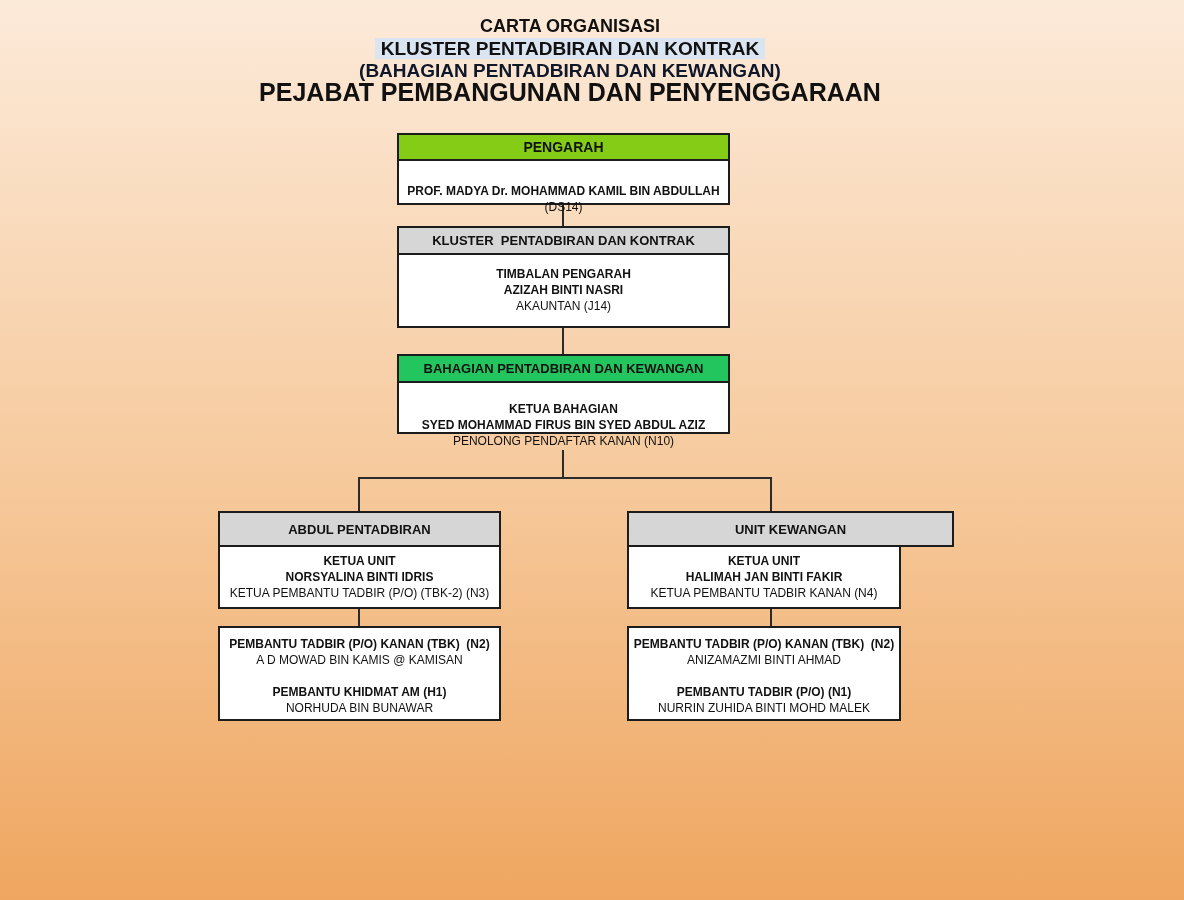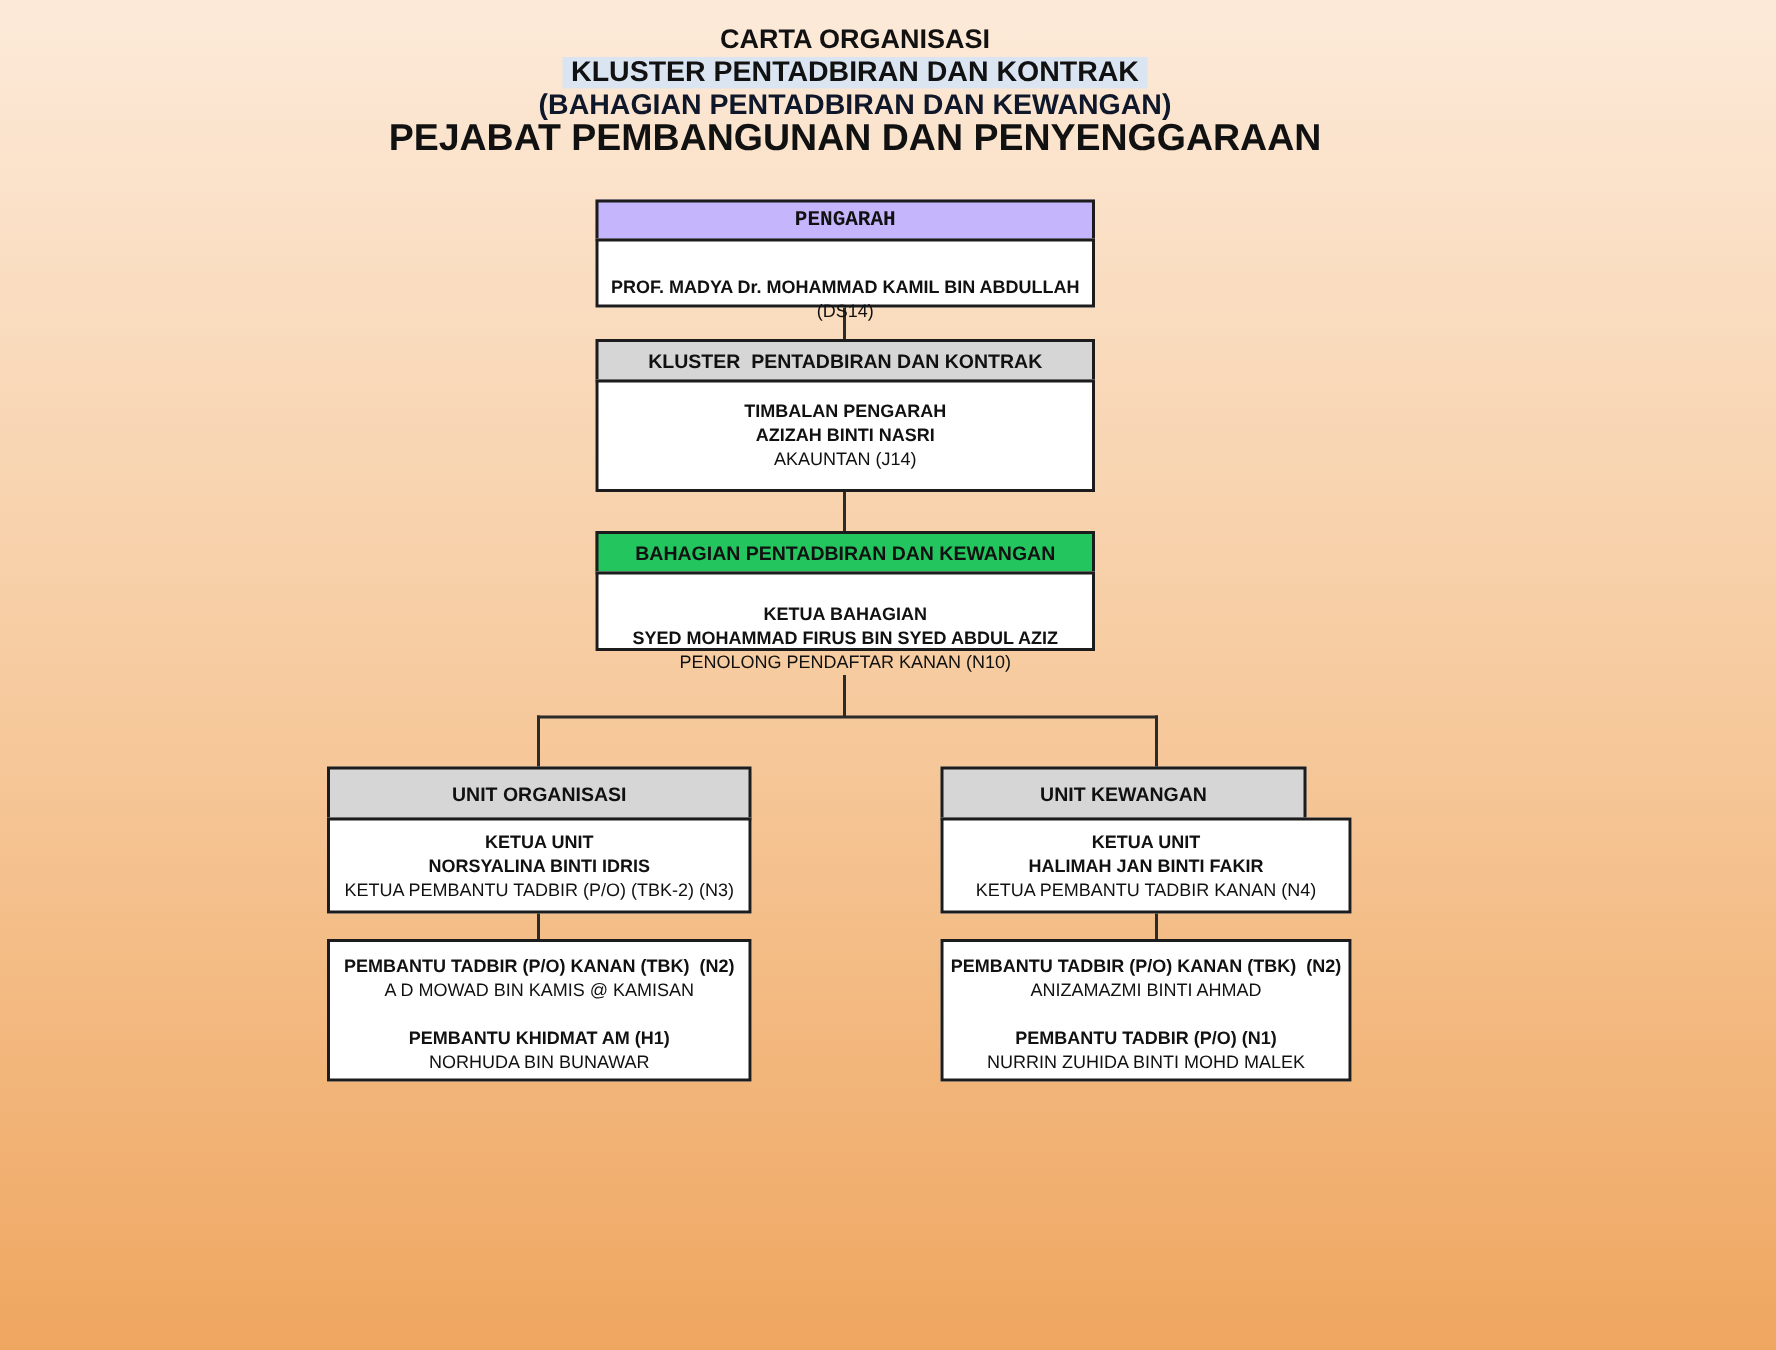--- a/index.html
+++ b/index.html
@@ -16,21 +16,21 @@
   .t1{font-size:18px;font-weight:bold;color:#111;}
   .t2{font-size:19px;font-weight:bold;color:#111;margin-top:1px;}
   .t2 span{background:#dbe5f2;padding:0 6px;display:inline-block;}
   .t3{font-size:19px;font-weight:bold;color:#0f172a;margin-top:1px;}
   .t4{font-size:25px;font-weight:bold;color:#111;margin-top:1px;}
 
   
   .node{position:absolute;box-sizing:border-box;border:2px solid #1c1c1c;background:#ffffff;
         text-align:center;color:#111;}
   .hdr{display:flex;align-items:center;justify-content:center;font-weight:bold;white-space:pre-wrap;}
-  .hdr-dark{background:#c4b5fd;font-size:14px;font-family:Liberation Mono, monospace;}
+  .hdr-dark{background:#84cc16;font-size:14px;}
   .hdr-light{background:#d6d6d6;font-size:13px;}
   .hdr-pink{background:#22c55e;font-size:13px;}
   .bd{font-size:12px;line-height:16px;}
   .bd .b{font-weight:bold;}
   .role{font-weight:bold;white-space:pre-wrap;}
   .gap{height:16px;}
 
   
   .line{position:absolute;background:#2b2b2b;}
 </style>
@@ -68,35 +68,35 @@
     <div>AKAUNTAN (J14)</div>
   </div>
 
   <div class="node hdr hdr-pink" style="left:397px;top:354px;width:333px;height:29px;">BAHAGIAN PENTADBIRAN DAN KEWANGAN</div>
   <div class="node bd" style="left:397px;top:381px;width:333px;height:53px;padding-top:18px;">
     <div class="b">KETUA BAHAGIAN</div>
     <div class="b">SYED MOHAMMAD FIRUS BIN SYED ABDUL AZIZ</div>
     <div>PENOLONG PENDAFTAR KANAN (N10)</div>
   </div>
 
-  <div class="node hdr hdr-light" style="left:218px;top:511px;width:283px;height:36px;">UNIT ORGANISASI</div>
+  <div class="node hdr hdr-light" style="left:218px;top:511px;width:283px;height:36px;">ABDUL PENTADBIRAN</div>
   <div class="node bd" style="left:218px;top:545px;width:283px;height:64px;padding-top:6px;">
     <div class="b">KETUA UNIT</div>
     <div class="b">NORSYALINA BINTI IDRIS</div>
     <div>KETUA PEMBANTU TADBIR (P/O) (TBK-2) (N3)</div>
   </div>
   <div class="node bd" style="left:218px;top:626px;width:283px;height:95px;padding-top:8px;">
     <div class="role">PEMBANTU TADBIR (P/O) KANAN (TBK)  (N2)</div>
     <div>A D MOWAD BIN KAMIS @ KAMISAN</div>
     <div class="gap"></div>
     <div class="role">PEMBANTU KHIDMAT AM (H1)</div>
     <div>NORHUDA BIN BUNAWAR</div>
   </div>
 
-  <div class="node hdr hdr-light" style="left:627px;top:511px;width:244px;height:36px;">UNIT KEWANGAN</div>
+  <div class="node hdr hdr-light" style="left:627px;top:511px;width:327px;height:36px;">UNIT KEWANGAN</div>
   <div class="node bd" style="left:627px;top:545px;width:274px;height:64px;padding-top:6px;">
     <div class="b">KETUA UNIT</div>
     <div class="b">HALIMAH JAN BINTI FAKIR</div>
     <div>KETUA PEMBANTU TADBIR KANAN (N4)</div>
   </div>
   <div class="node bd" style="left:627px;top:626px;width:274px;height:95px;padding-top:8px;">
     <div class="role">PEMBANTU TADBIR (P/O) KANAN (TBK)  (N2)</div>
     <div>ANIZAMAZMI BINTI AHMAD</div>
     <div class="gap"></div>
     <div class="role">PEMBANTU TADBIR (P/O) (N1)</div>

